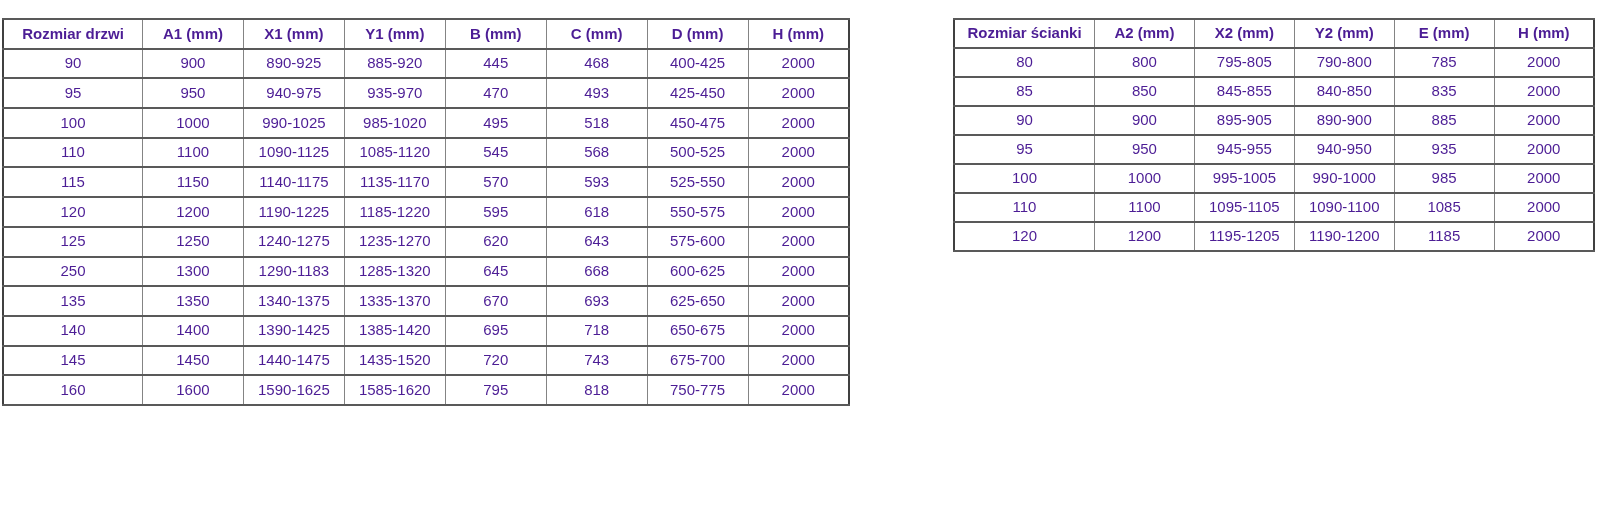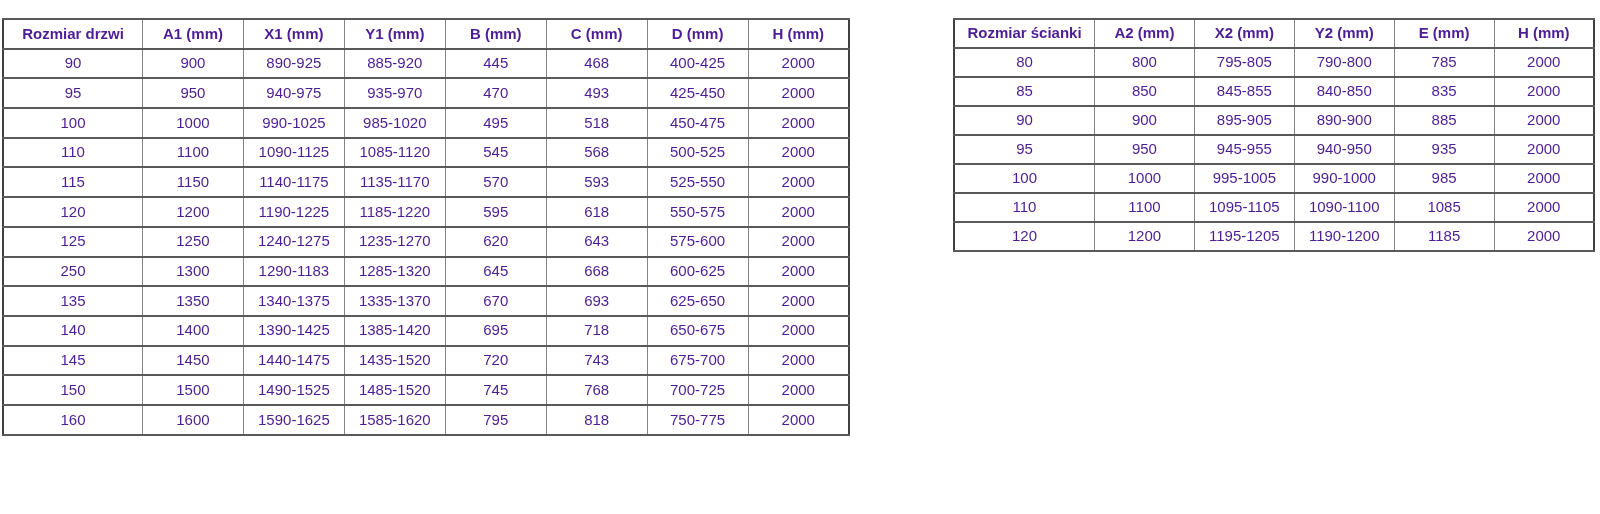--- a/index.html
+++ b/index.html
@@ -181,30 +181,20 @@
           <td>145</td>
           <td>1450</td>
           <td>1440-1475</td>
           <td>1435-1520</td>
           <td>720</td>
           <td>743</td>
           <td>675-700</td>
           <td>2000</td>
         </tr>
         <tr>
-          <td>150</td>
-          <td>1500</td>
-          <td>1490-1525</td>
-          <td>1485-1520</td>
-          <td>745</td>
-          <td>768</td>
-          <td>700-725</td>
-          <td>2000</td>
-        </tr>
-        <tr>
           <td>160</td>
           <td>1600</td>
           <td>1590-1625</td>
           <td>1585-1620</td>
           <td>795</td>
           <td>818</td>
           <td>750-775</td>
           <td>2000</td>
         </tr>
       </tbody>

